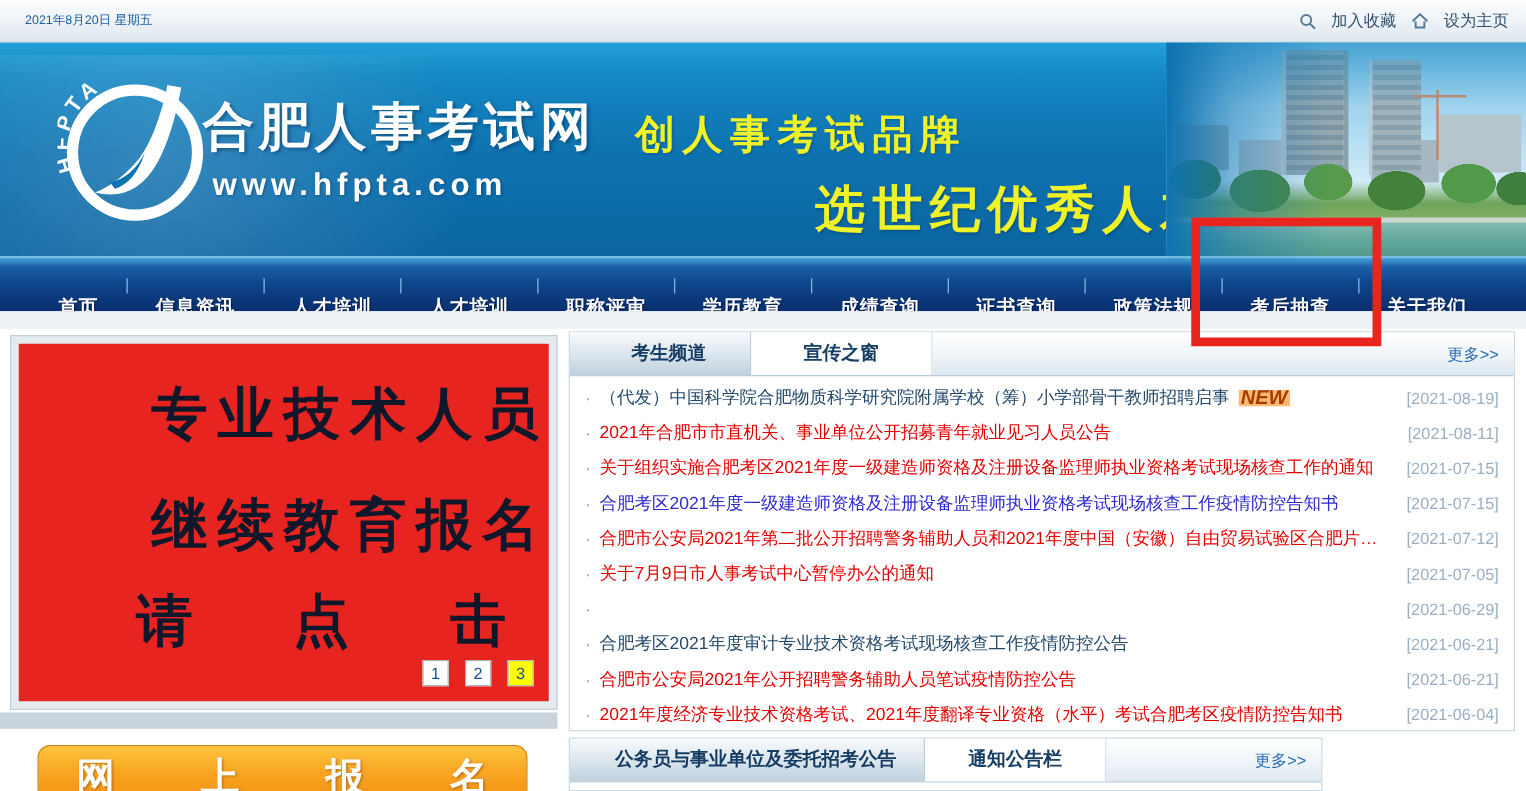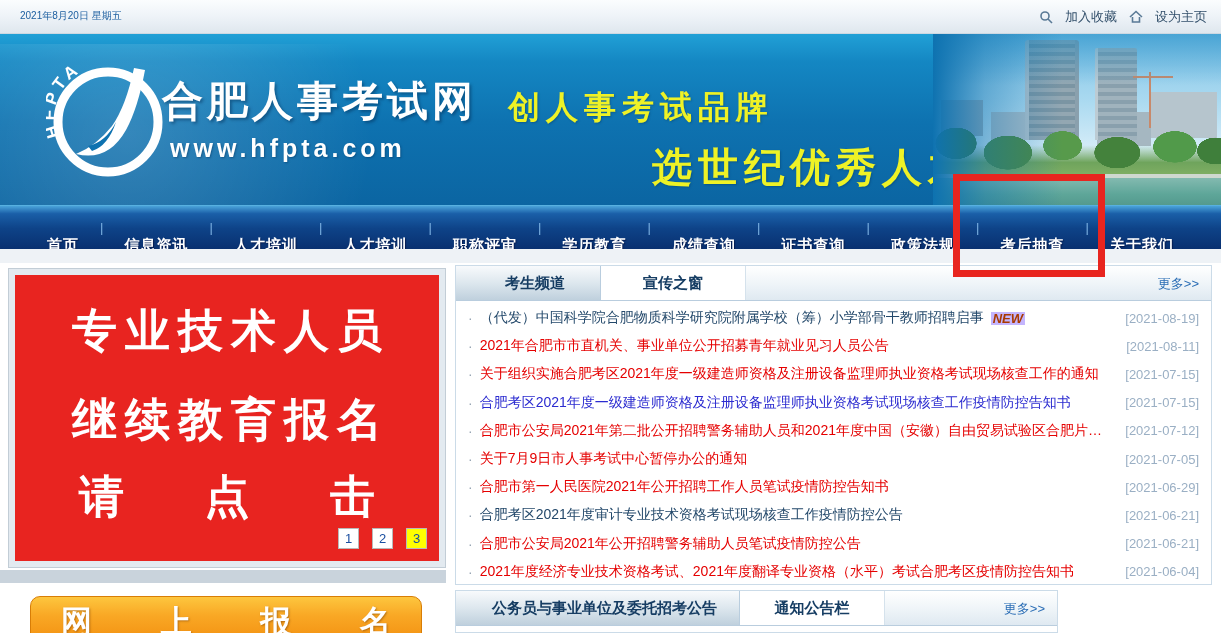--- a/index.html
+++ b/index.html
@@ -71,22 +71,22 @@
   .nav-item { flex:1 1 auto; text-align:center; color:#fff; font-weight:bold; font-size:15px;
     letter-spacing:1px; cursor:pointer; text-shadow:1px 1px 1px rgba(0,0,40,.5); white-space:nowrap;margin-top:36px; }
   .nav-sep { color:#7db3e3; font-size:13px; flex:0 0 auto; }
 
   .subnav-strip { position:absolute; top:249px; left:0; width:100%; height:14px; background:#eef2f6; }
 
   
   .banner-frame { position:absolute; left:8px; top:268px; width:438px; height:300px;
     background:#e3eaf0; border:1px solid #c2cdd6; padding:6px; }
   .banner { position:relative; width:100%; height:100%; background:#e82420; text-align:center; }
-  .banner-line { position:absolute; width:100%; color:#ffffff; font-weight:bold; font-size:45px;
-    letter-spacing:8px; text-indent:8px; }
+  .banner-line { position:absolute; width:100%; color:#0f172a; font-weight:bold; font-size:45px;
+    letter-spacing:8px; text-indent:8px;text-align:right; }
   .banner-line.l1 { top:26px; }
   .banner-line.l2 { top:115px; }
   .banner-line.l3 { top:192px; letter-spacing:34px; text-indent:34px; }
   .pager { position:absolute; right:12px; bottom:12px; display:flex; gap:13px; }
   .page-sq { width:21px; height:21px; background:#fff; border:1px solid #b9b9b9; color:#1a4fa0;
     font-size:13px; display:flex; align-items:center; justify-content:center; cursor:pointer; }
   .page-sq.active { background:#ffff00; }
   .left-band { position:absolute; left:0; top:570px; width:446px; height:13px; background:#c9d3dc; }
   .apply-btn { position:absolute; left:30px; top:596px; width:392px; height:54px; border-radius:10px;
     background:linear-gradient(180deg,#fdc63e 0%,#f9a825 35%,#f18a0b 100%);
@@ -108,21 +108,21 @@
   .tab.inactive { background:#fff; border-right:1px solid #d5e2ec; }
   .more { position:absolute; right:12px; top:0; line-height:35px; font-size:13px; color:#2a6db5; cursor:pointer; }
 
   .news { padding:3px 12px 0 12px; }
   .news-row { display:flex; align-items:center; height:28.2px; font-size:14px; overflow:hidden; }
   .bullet { color:#98a6b4; margin-right:7px; flex:0 0 auto; }
   .news-title { cursor:pointer; white-space:nowrap; overflow:hidden; text-overflow:ellipsis; }
   .c-red  { color:#e50000; }
   .c-navy { color:#24496b; }
   .c-blue { color:#2b2bd0; }
-  .new-badge { flex:0 0 auto; background:#c4b5fd; color:#a93a00; font-size:13px; font-weight:bold;
+  .new-badge { flex:0 0 auto; background:#fdba74; color:#a93a00; font-size:16px; font-weight:bold;
     font-style:italic; margin-left:7px; padding:0 2px; line-height:13px; }
   .news-date { margin-left:auto; padding-left:12px; color:#9aafc4; font-size:13px; flex:0 0 auto; }
 
   
   .red-box { position:absolute; left:953px; top:174px; width:152px; height:103px;
     border:7px solid #e8251f; z-index:60; }
 </style>
 </head>
 <body>
 
@@ -256,21 +256,20 @@
           <span class="news-title c-red">合肥市公安局2021年第二批公开招聘警务辅助人员和2021年度中国（安徽）自由贸易试验区合肥片区管...</span>
           <span class="news-date">[2021-07-12]</span>
         </div>
         <div class="news-row">
           <span class="bullet">·</span>
           <span class="news-title c-red">关于7月9日市人事考试中心暂停办公的通知</span>
           <span class="news-date">[2021-07-05]</span>
         </div>
         <div class="news-row">
           <span class="bullet">·</span>
-          <span class="news-title c-red">合肥市第一人民医院2021年公开招聘工作人员笔试疫情防控告知书</span>
           <span class="news-date">[2021-06-29]</span>
         </div>
         <div class="news-row">
           <span class="bullet">·</span>
           <span class="news-title c-navy">合肥考区2021年度审计专业技术资格考试现场核查工作疫情防控公告</span>
           <span class="news-date">[2021-06-21]</span>
         </div>
         <div class="news-row">
           <span class="bullet">·</span>
           <span class="news-title c-red">合肥市公安局2021年公开招聘警务辅助人员笔试疫情防控公告</span>

